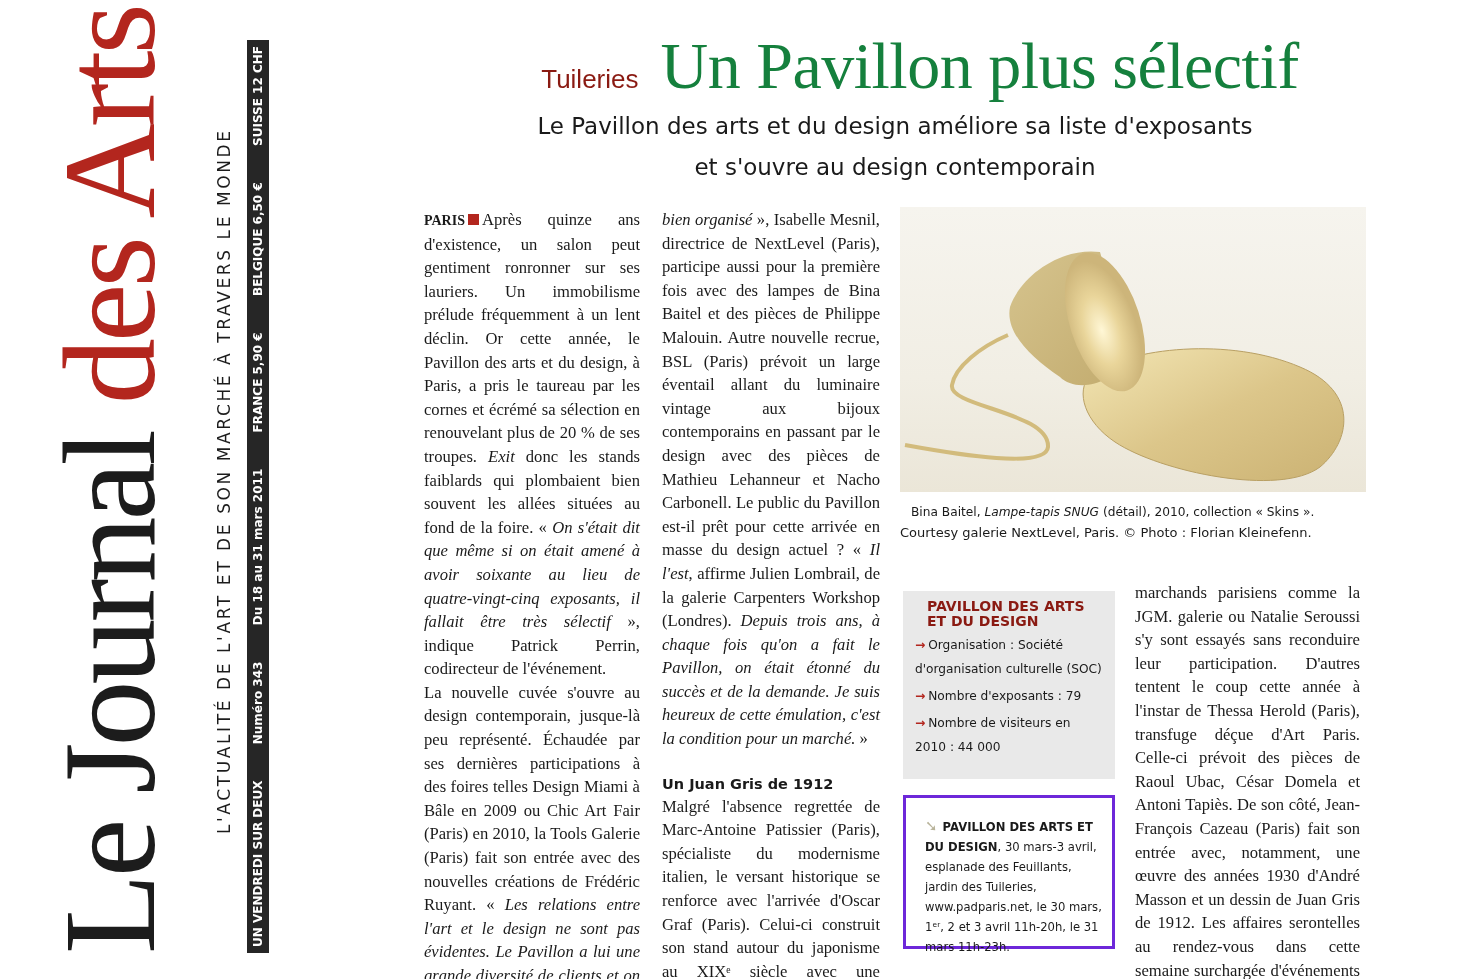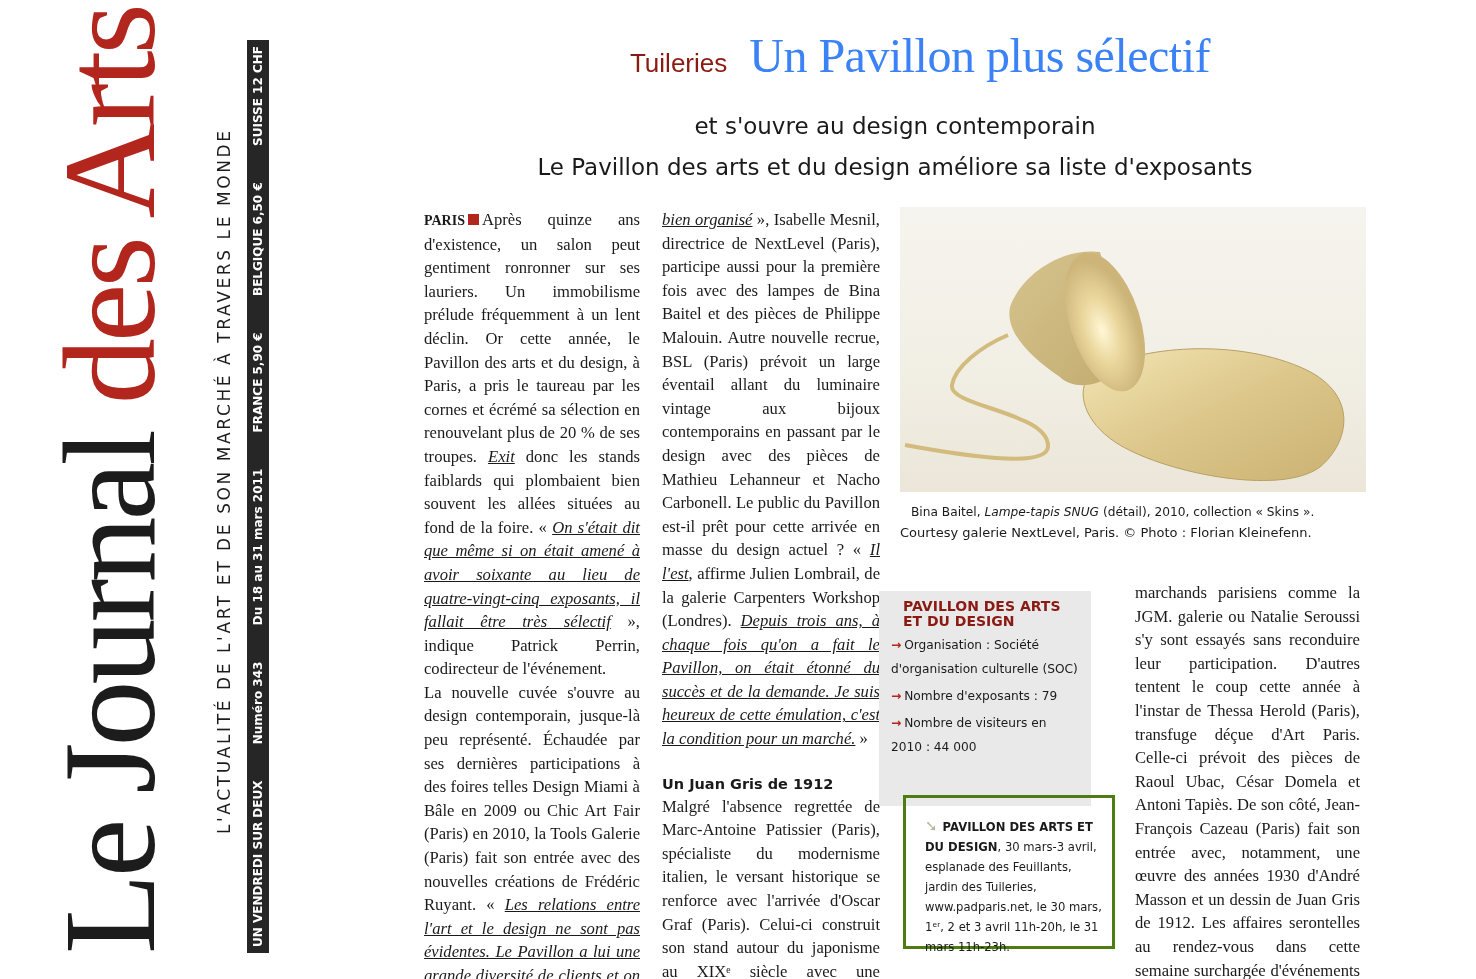--- a/index.html
+++ b/index.html
@@ -45,35 +45,35 @@
 
   
   .headline {
     position: absolute; left: 540px; top: 28px; width: 760px; text-align: center;
   }
   .kicker {
     font-family: "Liberation Sans", sans-serif; font-size: 26px; color: #8a1a12;
     vertical-align: baseline; margin-right: 18px;
   }
   .title {
-    font-family: "Liberation Serif", serif; font-size: 48px; color: #3b82f6;
+    font-family: "Liberation Serif", serif; font-size: 66px; color: #15803d;
     letter-spacing: -0.5px;
   }
   .deck {
     position: absolute; left: 430px; top: 106px; width: 930px; text-align: center;
     font-family: "DejaVu Sans", sans-serif; font-size: 23px; line-height: 41px; color: #1a1a1a;
   }
 
   
   .col {
     position: absolute; font-family: "Liberation Serif", serif; font-size: 16.6px;
     line-height: 23.6px; text-align: justify; color: #1a1a1a;
   }
   .col p { margin: 0; }
-  .col em { font-style: italic; text-decoration: underline; }
+  .col em { font-style: italic; }
   .col1 { left: 424px; top: 208px; width: 216px; }
   .col2 { left: 662px; top: 208px; width: 218px; }
   .col4 { left: 1135px; top: 581px; width: 225px; }
 
   .dateline { font-family: Liberation Serif, serif; font-weight: bold; font-size: 14px; }
   .dateline-marker {
     display: inline-block; width: 11px; height: 11px; background: #b3261e; margin: 0 3px 0 3px;
   }
   .subhead {
     font-family: "DejaVu Sans", sans-serif; font-weight: bold; font-size: 14.5px;
@@ -88,34 +88,34 @@
   }
   .caption {
     position: absolute; left: 900px; top: 503px; width: 470px;
     font-family: "DejaVu Sans", sans-serif; color: #1a1a1a;
   }
   .caption-main { font-size: 12.2px; line-height: 18px; margin-left: 11px; }
   .caption-credit { font-size: 13px; line-height: 16px; margin-top: 4px; }
 
   
   .infobox {
-    position: absolute; left: 879px; top: 591px; width: 212px; height: 215px;
+    position: absolute; left: 903px; top: 591px; width: 212px; height: 188px;
     background: #e9e9e9; padding: 8px 10px 0 12px; box-sizing: border-box;
     font-family: "DejaVu Sans", sans-serif;
   }
   .infobox-title {
     color: #8a1a12; font-weight: bold; font-size: 14px; line-height: 15px; margin: 0 0 4px 12px;
   }
   .infobox-item { font-size: 12.2px; line-height: 24px; margin-bottom: 3px; color: #1a1a1a; }
   .infobox-item .arrow { color: #b3261e; font-weight: bold; margin-right: 3px; }
 
   
   .practical {
     position: absolute; left: 903px; top: 795px; width: 212px; height: 154px;
-    border: 3px solid #4d7c0f; padding: 18px 10px 0 19px; box-sizing: border-box;
+    border: 3px solid #6d28d9; padding: 18px 10px 0 19px; box-sizing: border-box;
     font-family: "DejaVu Sans", sans-serif; font-size: 11.6px; line-height: 20px; color: #1a1a1a;
     font-weight: bold;
   }
   .practical .arrow { color: #b8b39a; font-size: 15px; margin-right: 5px; }
   .practical .label { font-weight: 900; }
   .practical .text { font-weight: normal; }
 </style>
 </head>
 <body>
 
@@ -137,22 +137,22 @@
     <span>BELGIQUE 6,50 €</span>
     <span>SUISSE 12 CHF</span>
   </div>
 </div>
 
 <div class="headline">
   <span class="kicker">Tuileries</span>
   <span class="title">Un Pavillon plus sélectif</span>
 </div>
 <div class="deck">
+  <div>Le Pavillon des arts et du design améliore sa liste d'exposants</div>
   <div>et s'ouvre au design contemporain</div>
-  <div>Le Pavillon des arts et du design améliore sa liste d'exposants</div>
 </div>
 
 <div class="col col1">
   <p>
     <span class="dateline">PARIS</span><span class="dateline-marker"></span><span>Après quinze ans d'existence, un salon peut gentiment ronronner sur ses lauriers. Un immobilisme prélude fréquemment à un lent déclin. Or cette année, le Pavillon des arts et du design, à Paris, a pris le taureau par les cornes et écrémé sa sélection en renouvelant plus de 20 % de ses troupes. </span><em>Exit</em><span> donc les stands faiblards qui plombaient bien souvent les allées situées au fond de la foire. « </span><em>On s'était dit que même si on était amené à avoir soixante au lieu de quatre-vingt-cinq exposants, il fallait être très sélectif</em><span> », indique Patrick Perrin, codirecteur de l'événement.</span>
   </p>
   <p>
     <span>La nouvelle cuvée s'ouvre au design contemporain, jusque-là peu représenté. Échaudée par ses dernières participations à des foires telles Design Miami à Bâle en 2009 ou Chic Art Fair (Paris) en 2010, la Tools Galerie (Paris) fait son entrée avec des nouvelles créations de Frédéric Ruyant. « </span><em>Les relations entre l'art et le design ne sont pas évidentes. Le Pavillon a lui une grande diversité de clients et on espère récupérer des gens qui ne viennent pas forcément chez nous comme les architectes et les décorateurs</em>
   </p>
 </div>

